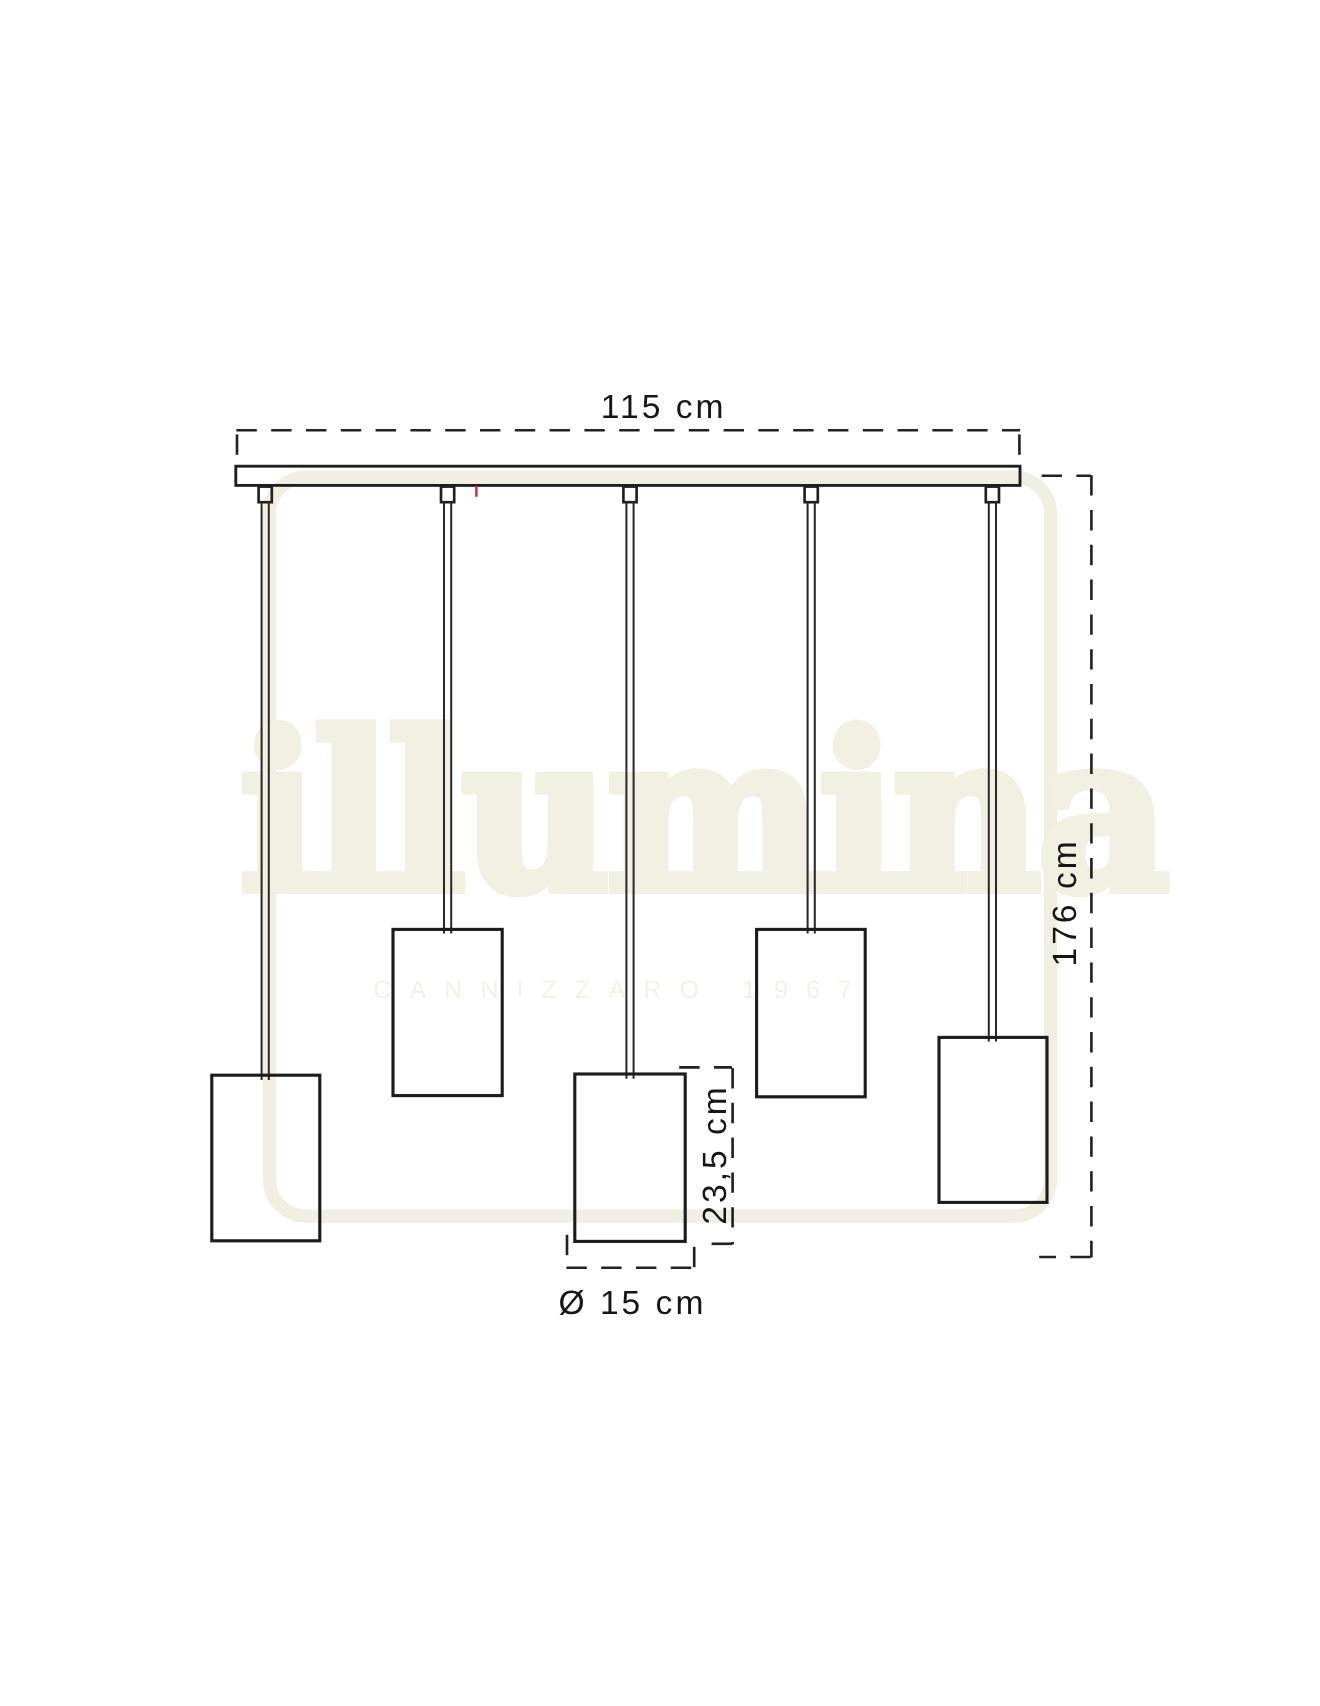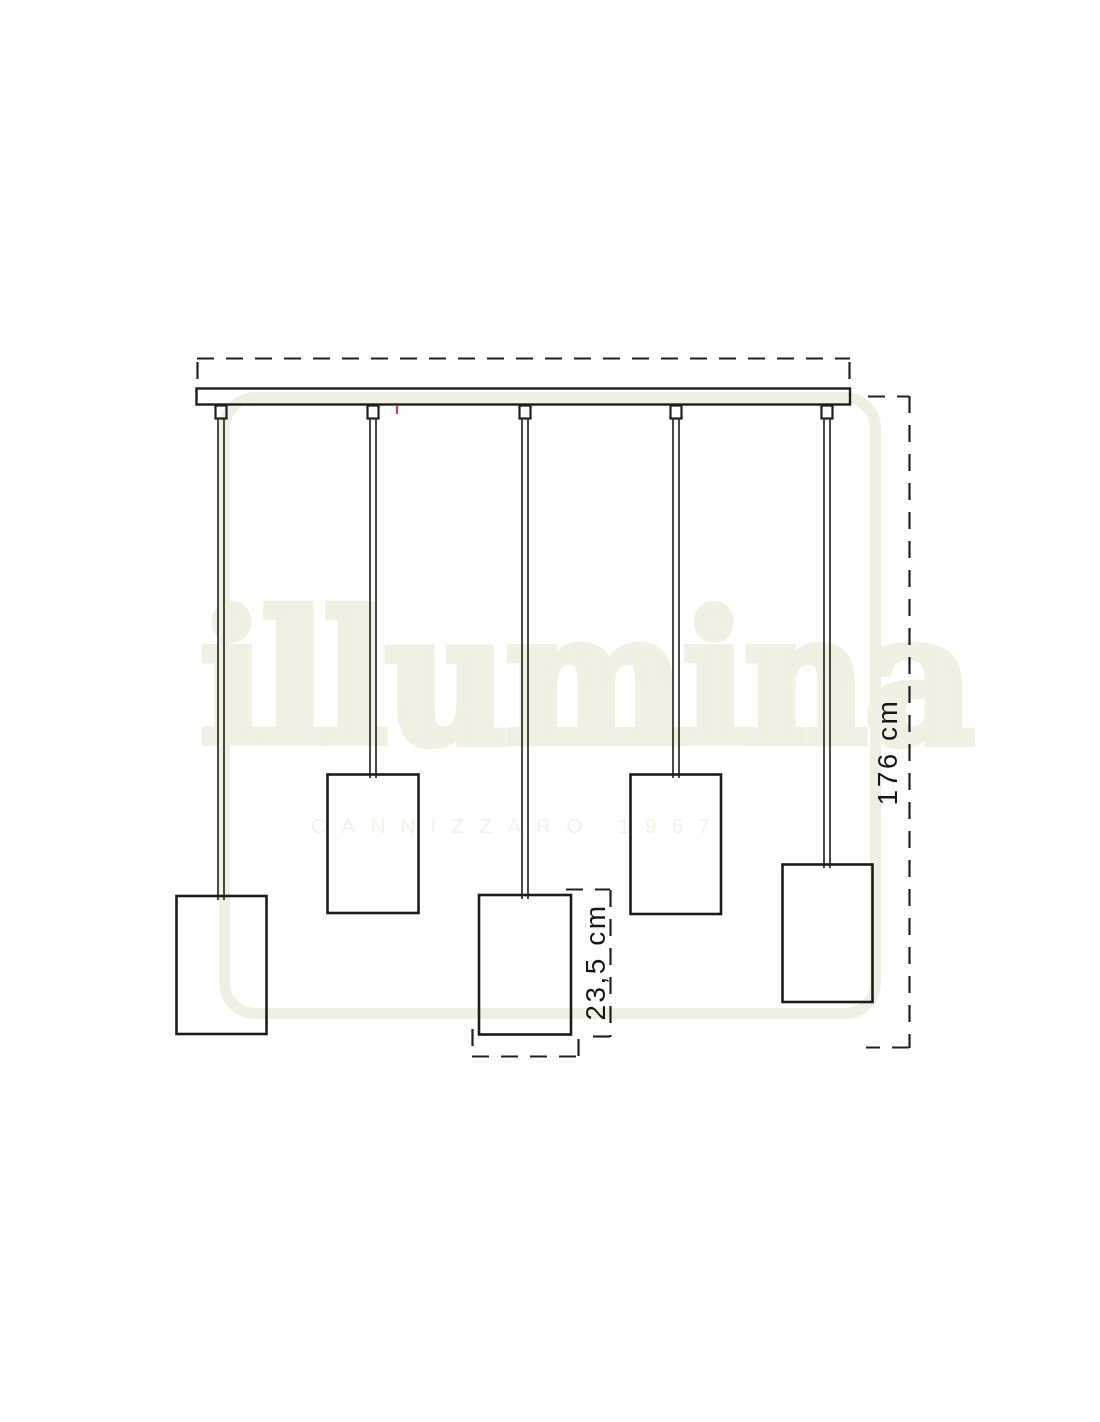--- a/index.html
+++ b/index.html
@@ -146,16 +146,18 @@
         <line x1="472" y1="1056.5" x2="579" y2="1056.5"></line>
         <line x1="578.5" y1="1056" x2="578.5" y2="1029"></line>
       </g>
     </g>
 
     <g>
       <line x1="397" y1="405" x2="397" y2="414" stroke="#c0424e" stroke-width="2.2"></line>
     </g>
   </svg>
 
+  <div id="width-label" class="dim-label">115 cm</div>
   <div id="height-label" class="dim-label vertical">176 cm</div>
   <div id="shade-h-label" class="dim-label vertical">23,5 cm</div>
+  <div id="diam-label" class="dim-label">Ø 15 cm</div>
 
 </div>
 
 </body></html>

